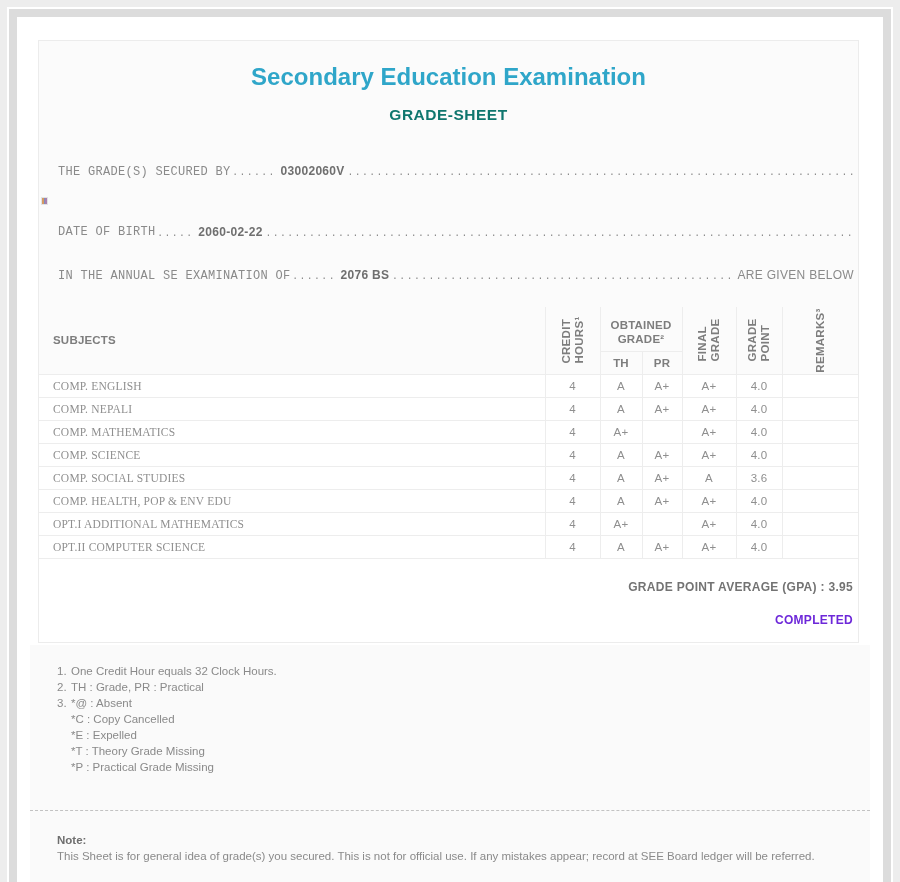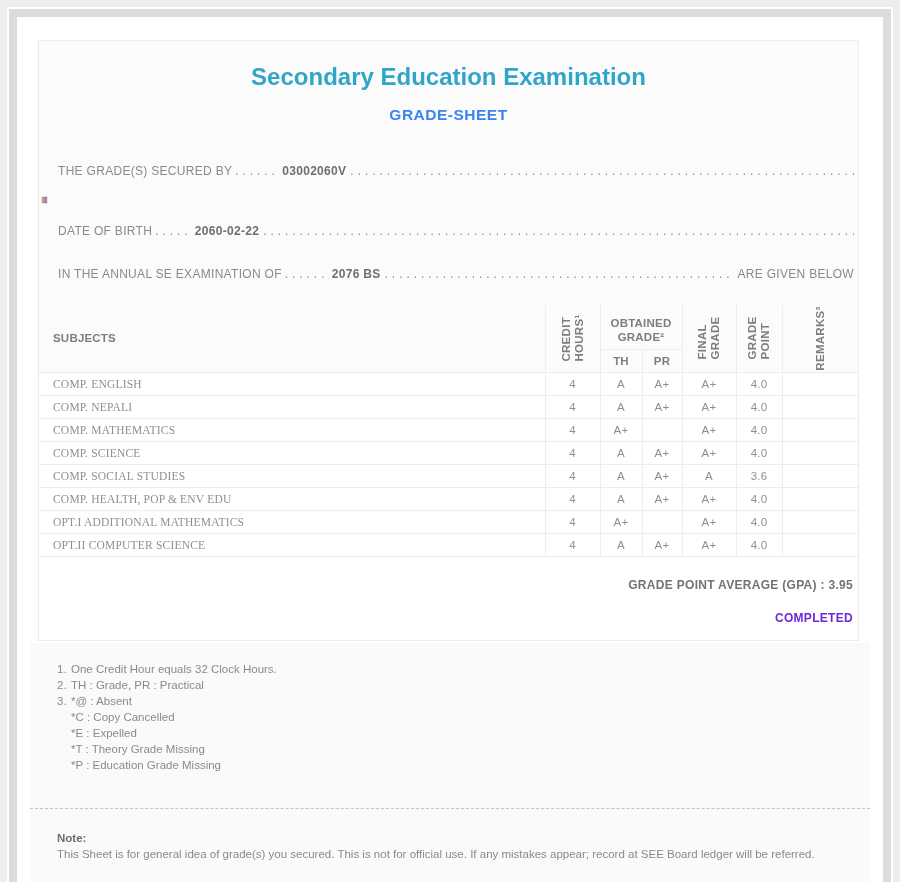--- a/index.html
+++ b/index.html
@@ -29,34 +29,34 @@
     font-size: 24px;
     font-weight: bold;
     color: #2fa6c9;
     line-height: 28px;
   }
   .subtitle {
     text-align: center;
     font-size: 15.5px;
     font-weight: bold;
     letter-spacing: .5px;
-    color: #3b82f6;
+    color: #0f766e;
     margin-top: 15px;
   }
   .intro-line {
     display: flex;
     align-items: baseline;
     white-space: nowrap;
     overflow: hidden;
     margin: 0 4px 0 19px;
     font-size: 12px;
     letter-spacing: .3px;
     color: #8a8a8a;
   }
-  .intro-line .lbl { flex: 0 0 auto; }
+  .intro-line .lbl { flex: 0 0 auto; font-family: Liberation Mono, monospace; }
   .intro-line .dots-mid { flex: 0 0 auto; margin: 0 3px; }
   .intro-line .val { flex: 0 0 auto; font-weight: bold; color: #6f6f6f; margin: 0 4px; }
   .intro-line .dots-fill { flex: 1 1 0; min-width: 0; overflow: hidden; }
   .intro-line .suffix { flex: 0 0 auto; padding-left: 4px; }
   .line-1 { margin-top: 40px; }
   .line-2 { margin-top: 27px; align-items: flex-end; }
   .line-3 { margin-top: 29px; }
   .artifact-row { margin: 11px 0 0 3px; height: 8px; }
   .artifact {
     display: inline-block; width: 5px; height: 6px;
@@ -328,21 +328,21 @@
       <div class="fn-line">
         <span class="fn-num"></span>
         <span>*E : Expelled</span>
       </div>
       <div class="fn-line">
         <span class="fn-num"></span>
         <span>*T : Theory Grade Missing</span>
       </div>
       <div class="fn-line">
         <span class="fn-num"></span>
-        <span>*P : Education Grade Missing</span>
+        <span>*P : Practical Grade Missing</span>
       </div>
     </div>
 
     <hr class="divider">
 
     <div class="note">
       <span class="note-label">Note:</span>
       <span>This Sheet is for general idea of grade(s) you secured. This is not for official use. If any mistakes appear; record at SEE Board ledger will be referred.</span>
     </div>
 

